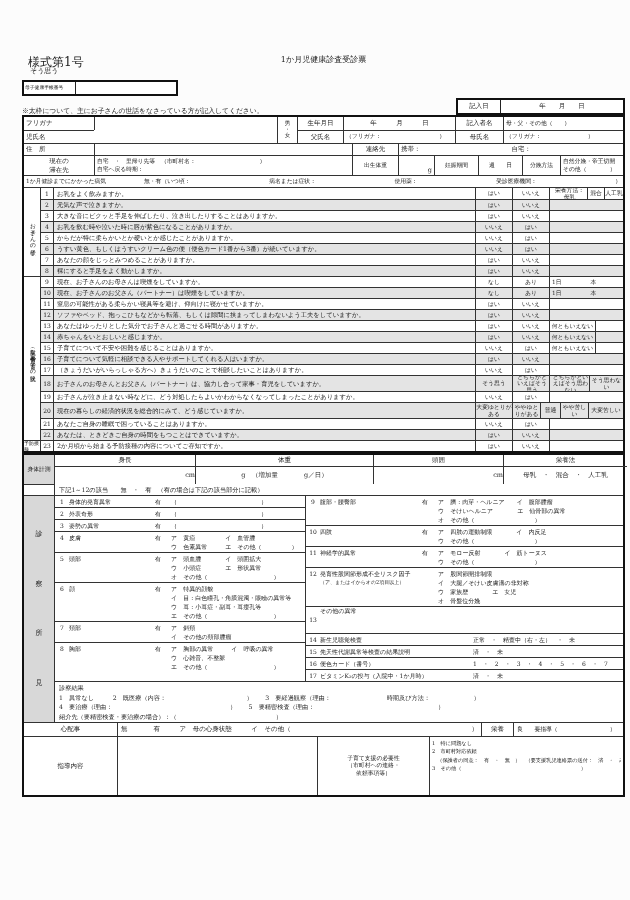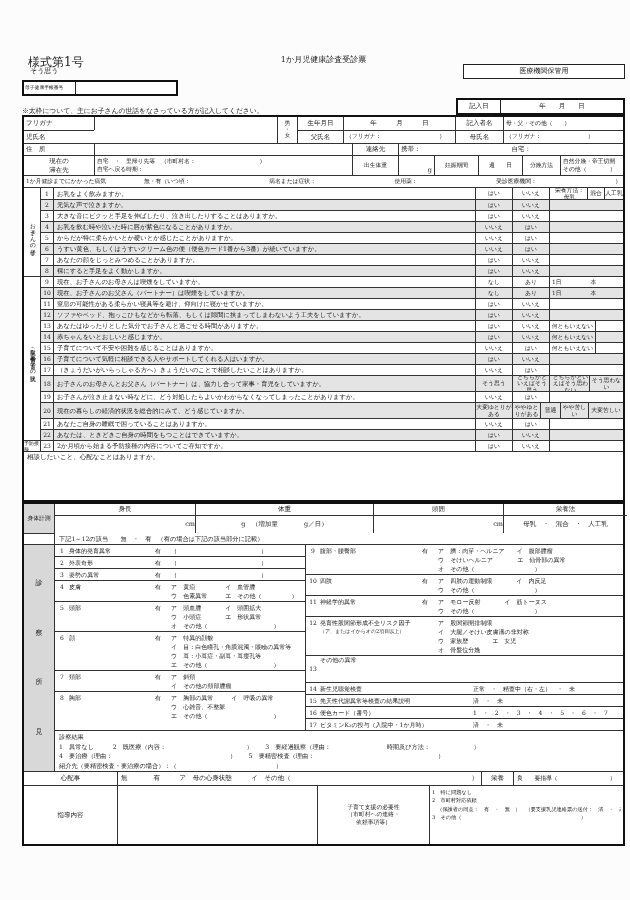--- a/index.html
+++ b/index.html
@@ -108,21 +108,20 @@
 
 <div class="page">
   <div class="inner">
 
     <div class="hline1">
       <span class="form-no">様式第1号</span>
       <div class="main-title">1か月児健康診査受診票</div>
     </div>
     <div class="hline2">
       <span class="muni">そう思う</span>
-      <div class="storage-box">医療機関保管用</div>
     </div>
     <div class="handbook">
       <div class="lbl">母子健康手帳番号</div>
       <div class="inp"></div>
     </div>
     <div class="noteline">
       <div class="bold-note">※太枠について、主にお子さんの世話をなさっている方が記入してください。</div>
       <div class="entry-box">
         <div class="lbl">記入日</div>
         <div class="val">年　　月　　日</div>
@@ -421,23 +420,20 @@
               <div class="qtext">2か月頃から始まる予防接種の内容についてご存知ですか。</div>
               <div class="qans">
                 <div class="qa" style="width: 37px;">はい</div>
                 <div class="qa" style="width: 37px;">いいえ</div>
                 <div class="qa" style="width: 74px;"></div>
               </div>
             </div>
           </div>
       </div>
 
-      <div class="consult">
-        <span>相談したいこと、心配なことはありますか。</span>
-      </div>
     </div>
 
 
     <div class="bb">
       <div class="medflex">
         <div class="medlabels">
           <div class="mseg mseg1 gray">身体計測</div>
           <div class="mseg mseg2"></div>
           <div class="mseg mseg3 gray" id="examLabel">
               <span>診</span>

